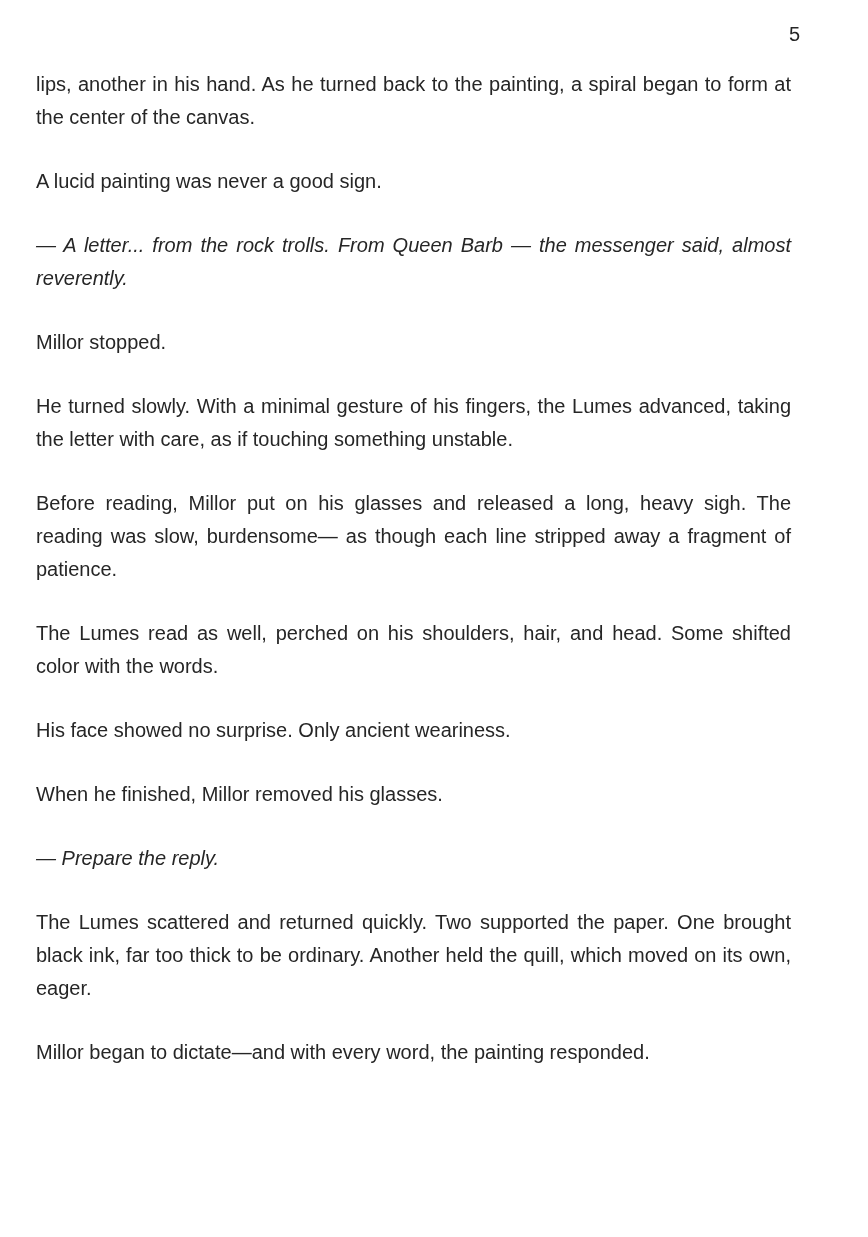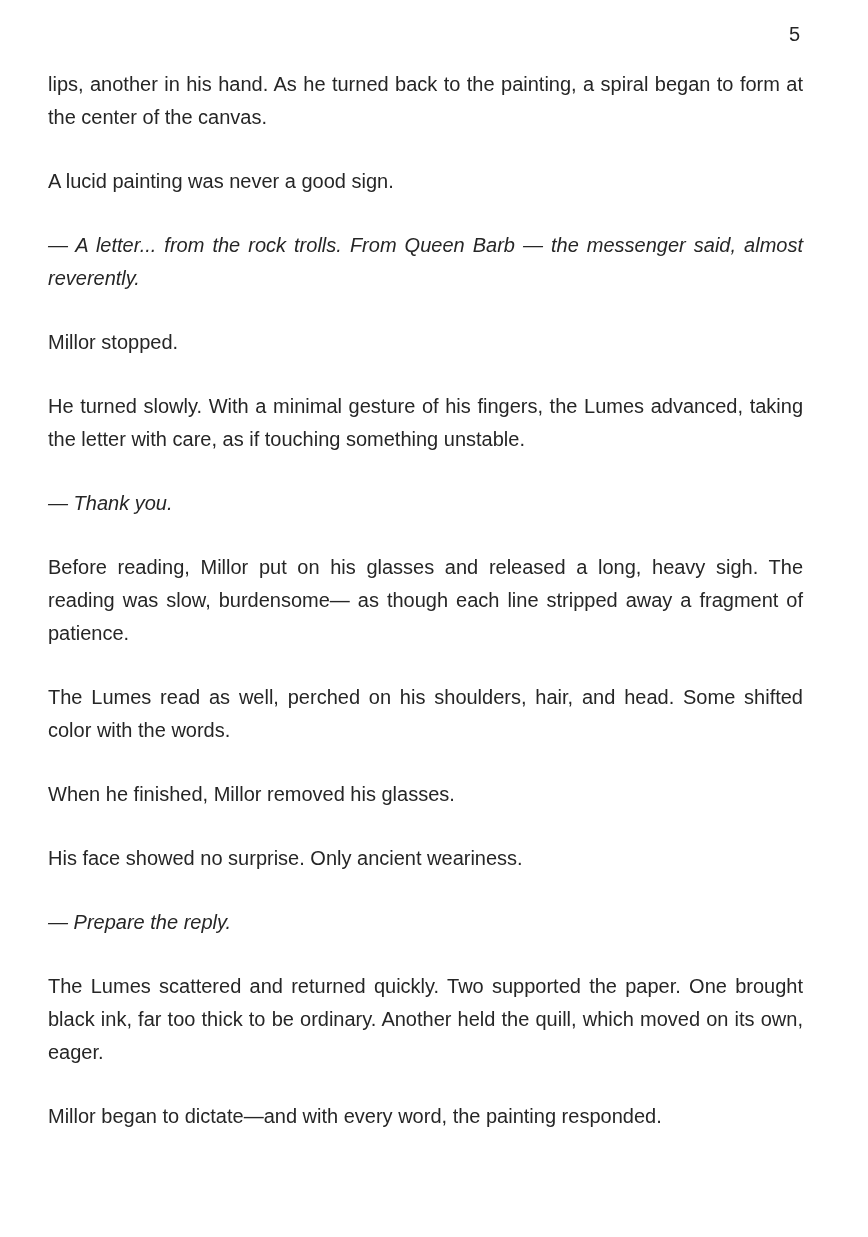--- a/index.html
+++ b/index.html
@@ -19,21 +19,21 @@
   .page-number {
     position: absolute;
     top: 24px;
     right: 68px;
     font-size: 20px;
     line-height: 20px;
     color: #262626;
   }
   .content {
     position: absolute;
-    left: 48px;
+    left: 36px;
     top: 68px;
     width: 755px;
   }
   .content p {
     margin: 0 0 31px 0;
     font-size: 20px;
     line-height: 33px;
     text-align: justify;
     color: #262626;
   }
@@ -48,23 +48,22 @@
 <div class="page">
 
   <div class="page-number">5</div>
 
   <div class="content">
     <p>lips, another in his hand. As he turned back to the painting, a spiral began to form at the center of the canvas.</p>
     <p>A lucid painting was never a good sign.</p>
     <p class="dialogue">— A letter... from the rock trolls. From Queen Barb — the messenger said, almost reverently.</p>
     <p>Millor stopped.</p>
     <p>He turned slowly. With a minimal gesture of his fingers, the Lumes advanced, taking the letter with care, as if touching something unstable.</p>
-    <p class="dialogue">— Thank you.</p>
     <p>Before reading, Millor put on his glasses and released a long, heavy sigh. The reading was slow, burdensome— as though each line stripped away a fragment of patience.</p>
     <p>The Lumes read as well, perched on his shoulders, hair, and head. Some shifted color with the words.</p>
+    <p>His face showed no surprise. Only ancient weariness.</p>
     <p>When he finished, Millor removed his glasses.</p>
-    <p>His face showed no surprise. Only ancient weariness.</p>
     <p class="dialogue">— Prepare the reply.</p>
     <p>The Lumes scattered and returned quickly. Two supported the paper. One brought black ink, far too thick to be ordinary. Another held the quill, which moved on its own, eager.</p>
     <p>Millor began to dictate—and with every word, the painting responded.</p>
   </div>
 
 </div>
 
 </body></html>

